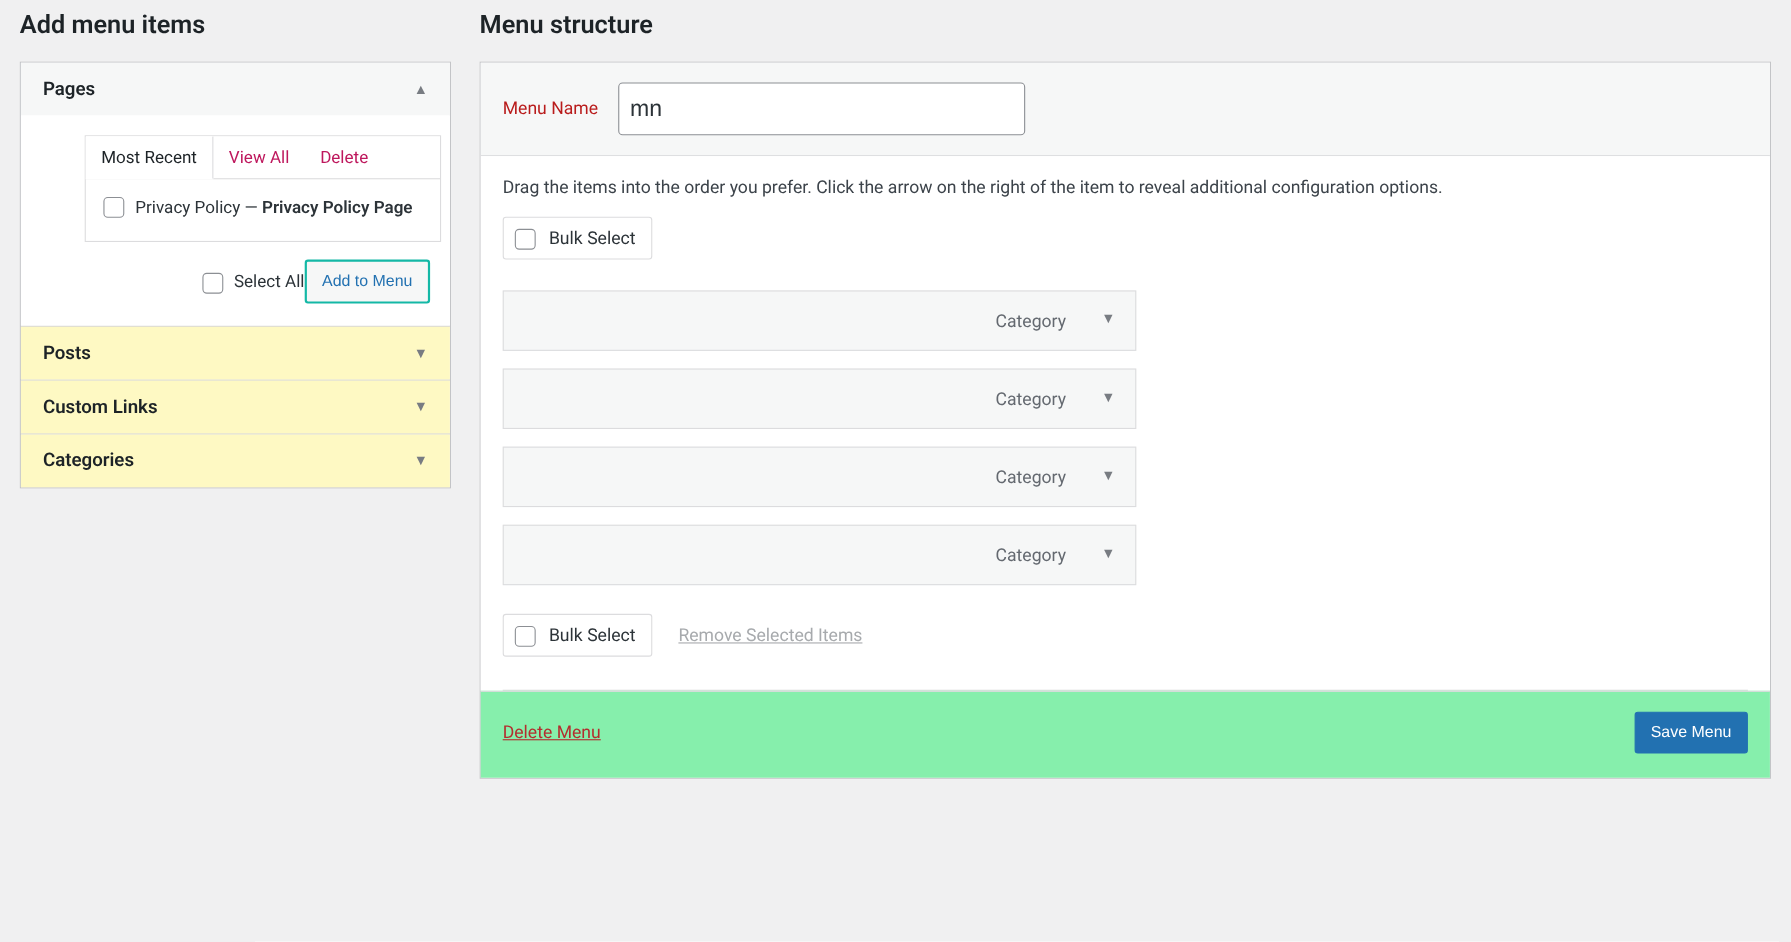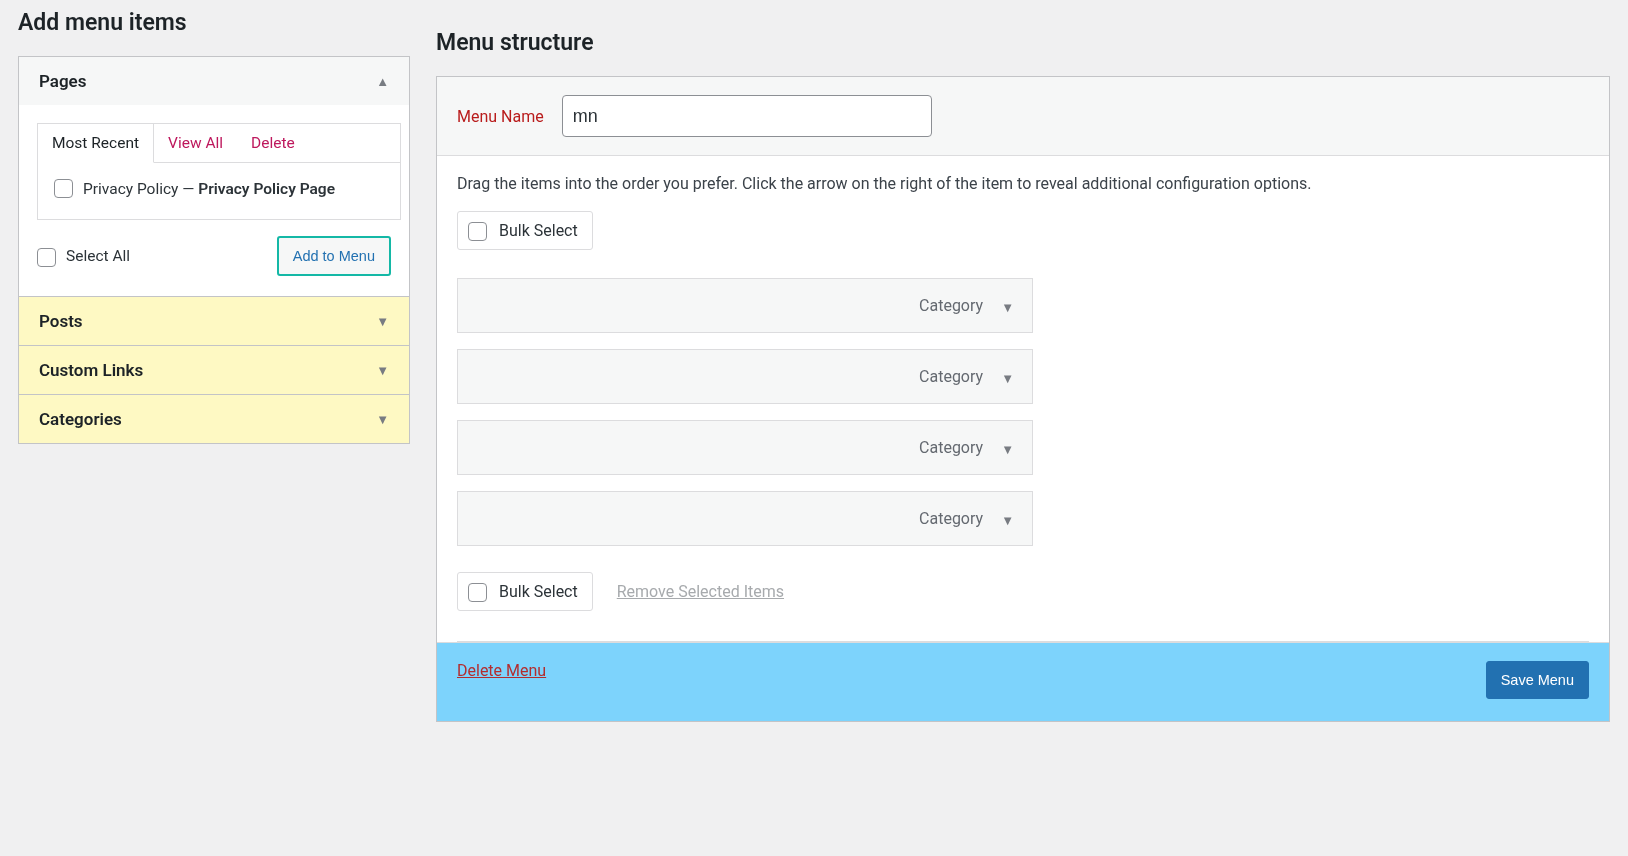--- a/index.html
+++ b/index.html
@@ -15,21 +15,20 @@
     display: flex;
     padding: 0 18px 18px 18px;
     gap: 26px;
   }
   .left-col {
     width: 392px;
     flex: 0 0 392px;
   }
   .right-col {
     flex: 1;
-    margin-top: 20px;
   }
   h2.col-heading {
     font-size: 23px;
     font-weight: 600;
     margin: 0 0 16px 0;
     padding: 9px 0 4px 0;
     color: #1d2327;
   }
   .panel {
     background: #fff;
@@ -56,20 +55,21 @@
   .accordion-arrow {
     font-size: 13px;
     color: #787c82;
   }
   .accordion-body {
     padding: 0 0 20px 0;
     background: #fff;
   }
   .tabs-wrap {
     padding: 18px 8px 0 18px;
+    margin-left: 40px;
   }
   .tab-frame {
     border: 1px solid #dcdcde;
     border-radius: 0;
   }
   .tab-row {
     display: flex;
     border-bottom: 1px solid #dcdcde;
     background: #fff;
   }
@@ -110,21 +110,21 @@
     border-radius: 4px;
     margin: 2px 0 0 0;
     cursor: pointer;
     flex: 0 0 19px;
     background: #fff;
   }
   .page-item-label .bold { font-weight: 600; }
   .select-all-row {
     display: flex;
     align-items: center;
-    justify-content: space-between;
+    justify-content: flex-end;
     padding: 16px 18px 0 18px;
   }
   .select-all-left {
     display: flex;
     align-items: center;
     gap: 10px;
     font-size: 15.5px;
     color: #2c3338;
   }
   .btn {
@@ -154,21 +154,21 @@
     padding: 18px 20px;
     background: #f6f7f7;
     border-bottom: 1px solid #dcdcde;
   }
   .menu-header label {
     font-size: 16px;
     color: #b91c1c;
   }
   .text-input {
     width: 370px;
-    font-size: 18px;
+    font-size: 21px;
     padding: 4px 10px;
     border: 1px solid #8c8f94;
     border-radius: 4px;
     line-height: 1.8;
     background: #fff;
     color: #2c3338;
   }
   .menu-body {
     padding: 18px 20px 0 20px;
     background: #fff;
@@ -204,22 +204,22 @@
     margin-bottom: 16px;
     cursor: move;
   }
   .menu-item-title {
     font-size: 14px;
     color: #8a8e93;
     letter-spacing: 1px;
   }
   .menu-item-type {
     display: flex;
-    align-items: flex-end;
-    gap: 18px;
+    align-items: flex-start;
+    gap: 32px;
     font-size: 16px;
     color: #646970;
   }
   .menu-item-type .arrow {
     color: #787c82;
     font-size: 13px;
     cursor: pointer;
   }
   .bulk-row2 {
     display: flex;
@@ -240,24 +240,24 @@
   }
   .menu-settings-heading {
     font-size: 22px;
     font-weight: 600;
     margin: 22px 0 12px 0;
     padding: 0 0 0 0;
     color: #1d2327;
   }
   .menu-footer {
     display: flex;
-    align-items: flex-start;
+    align-items: center;
     justify-content: space-between;
     padding: 18px 20px 22px 20px;
-    background:#7dd3fc;
+    background:#86efac;
     border-top: 1px solid #dcdcde;
   }
   .delete-link {
     color: #b32d2e;
     text-decoration: underline;
     font-size: 16px;
     cursor: pointer;
   }
 </style>
 </head>

